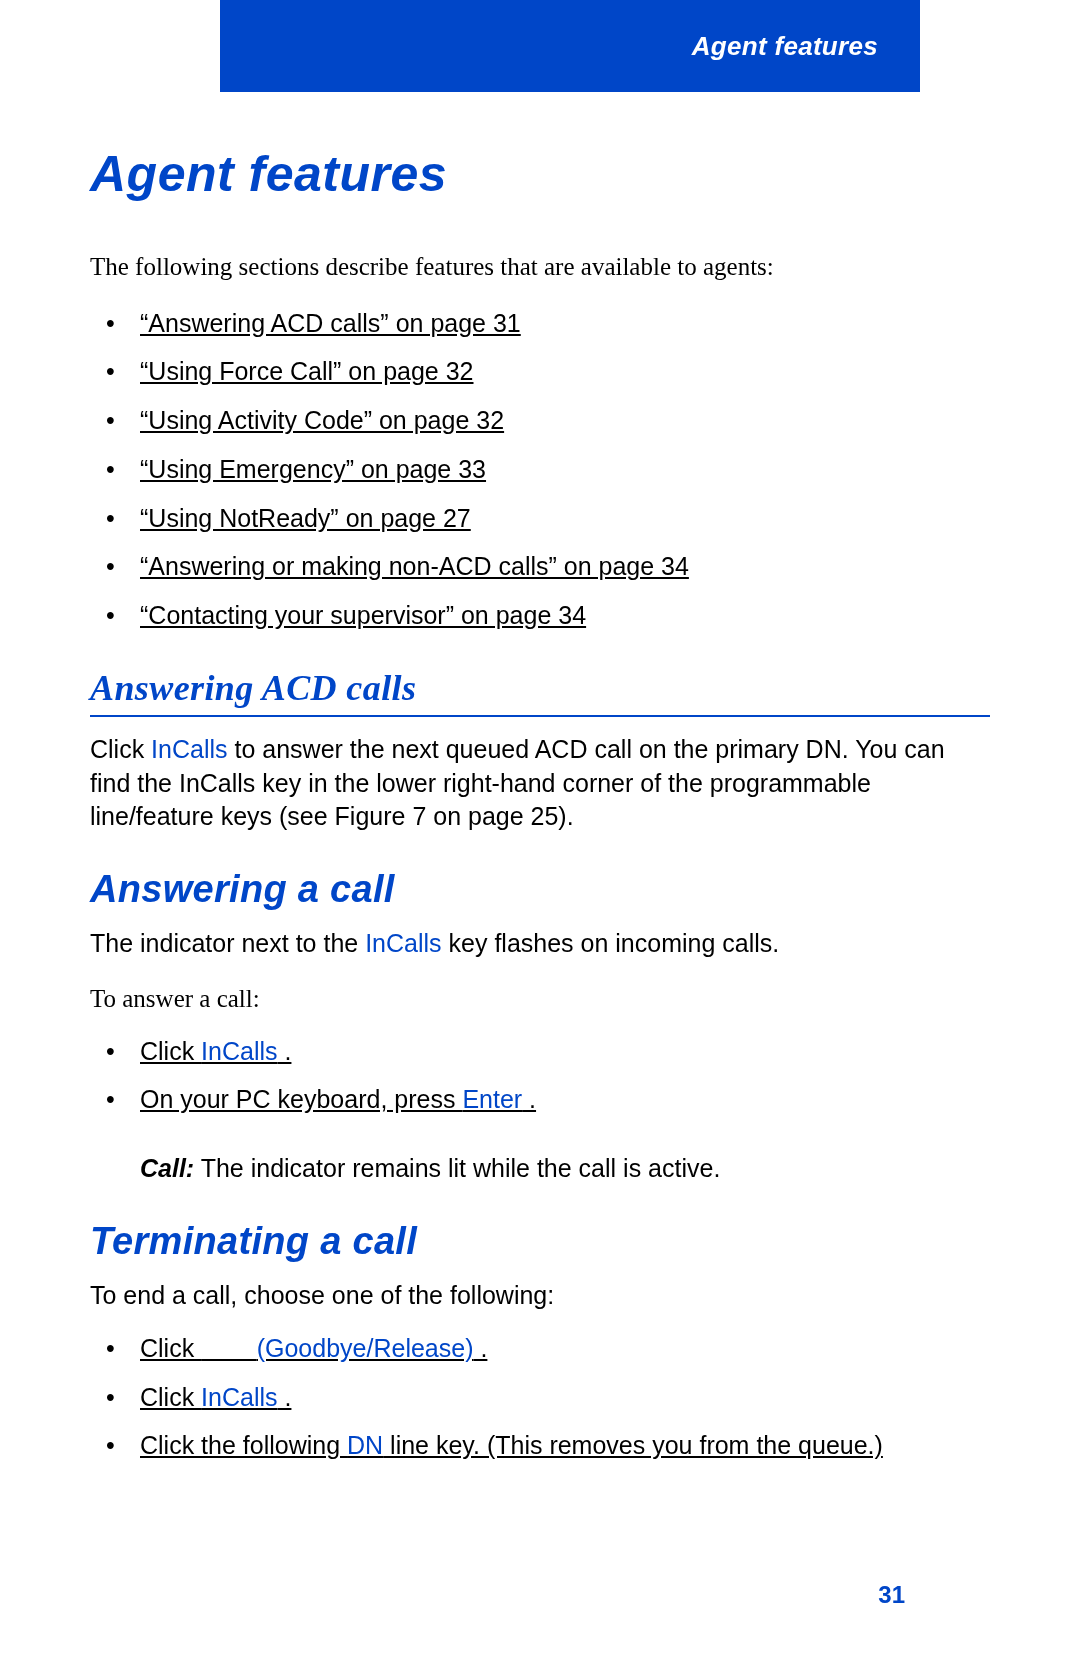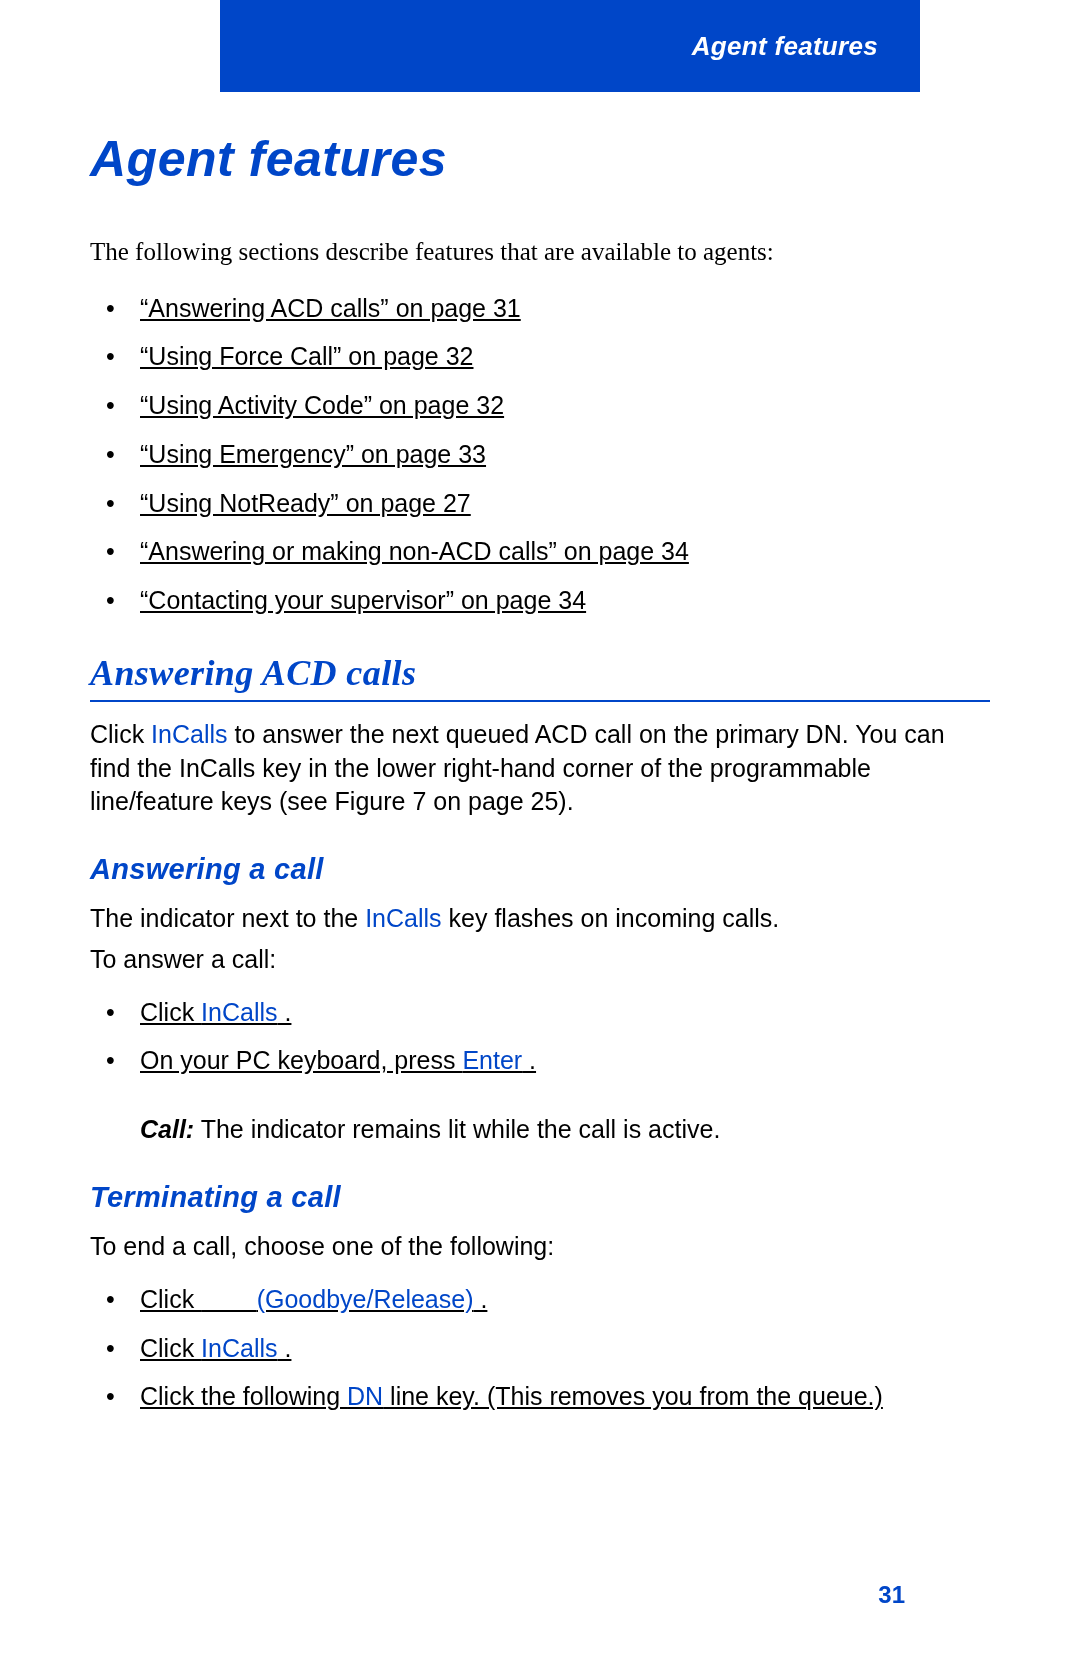--- a/index.html
+++ b/index.html
@@ -11,21 +11,21 @@
     padding: 0;
     background: #ffffff;
     font-family: Arial, Helvetica, sans-serif;
     color: var(--body-text);
   }
   .page {
     width: 1080px;
     height: 1669px;
     position: relative;
     box-sizing: border-box;
-    padding: 0 90px 0 90px;
+    padding: 15px 90px 0 90px;
   }
 
   
   .header-bar {
     position: absolute;
     top: 0;
     left: 220px;
     width: 700px;
     height: 92px;
     background: var(--brand-blue);
@@ -92,21 +92,21 @@
     padding-bottom: 6px;
     border-bottom: 2px solid var(--brand-blue);
     letter-spacing: 0.4px;
   }
 
   h3.section-h3 {
     font-family: "Arial Black", Arial, sans-serif;
     font-weight: 900;
     font-style: italic;
     color: var(--brand-blue);
-    font-size: 29px;
+    font-size: 38px;
     margin: 34px 0 10px 0;
     letter-spacing: 0.3px;
   }
 
   p.body-p {
     font-size: 25px;
     line-height: 1.35;
     margin: 16px 0;
   }
 
@@ -163,21 +163,21 @@
 
     <p class="body-p">
       <span>Click </span><span class="blue-key">InCalls</span><span> to answer the next queued ACD call on the primary DN. You can find the InCalls key in the lower right-hand corner of the programmable line/feature keys (see Figure 7 on page 25).</span>
     </p>
 
     <h3 class="section-h3">Answering a call</h3>
 
     <p class="body-p" style="margin-bottom:6px;">
       <span>The indicator next to the </span><span class="blue-key">InCalls</span><span> key flashes on incoming calls.</span>
     </p>
-    <p class="body-p" style="margin-top:7px;">To answer a call:</p>
+    <p class="body-p" style="margin-top:21px;font-family:Liberation Serif, serif;">To answer a call:</p>
 
     <ul class="bullet-list">
       <li>
         <span>Click </span><span class="blue-key">InCalls</span><span> .</span>
       </li>
       <li>
         <span>On your PC keyboard, press </span><span class="blue-key">Enter</span><span> .</span>
       </li>
     </ul>
 

